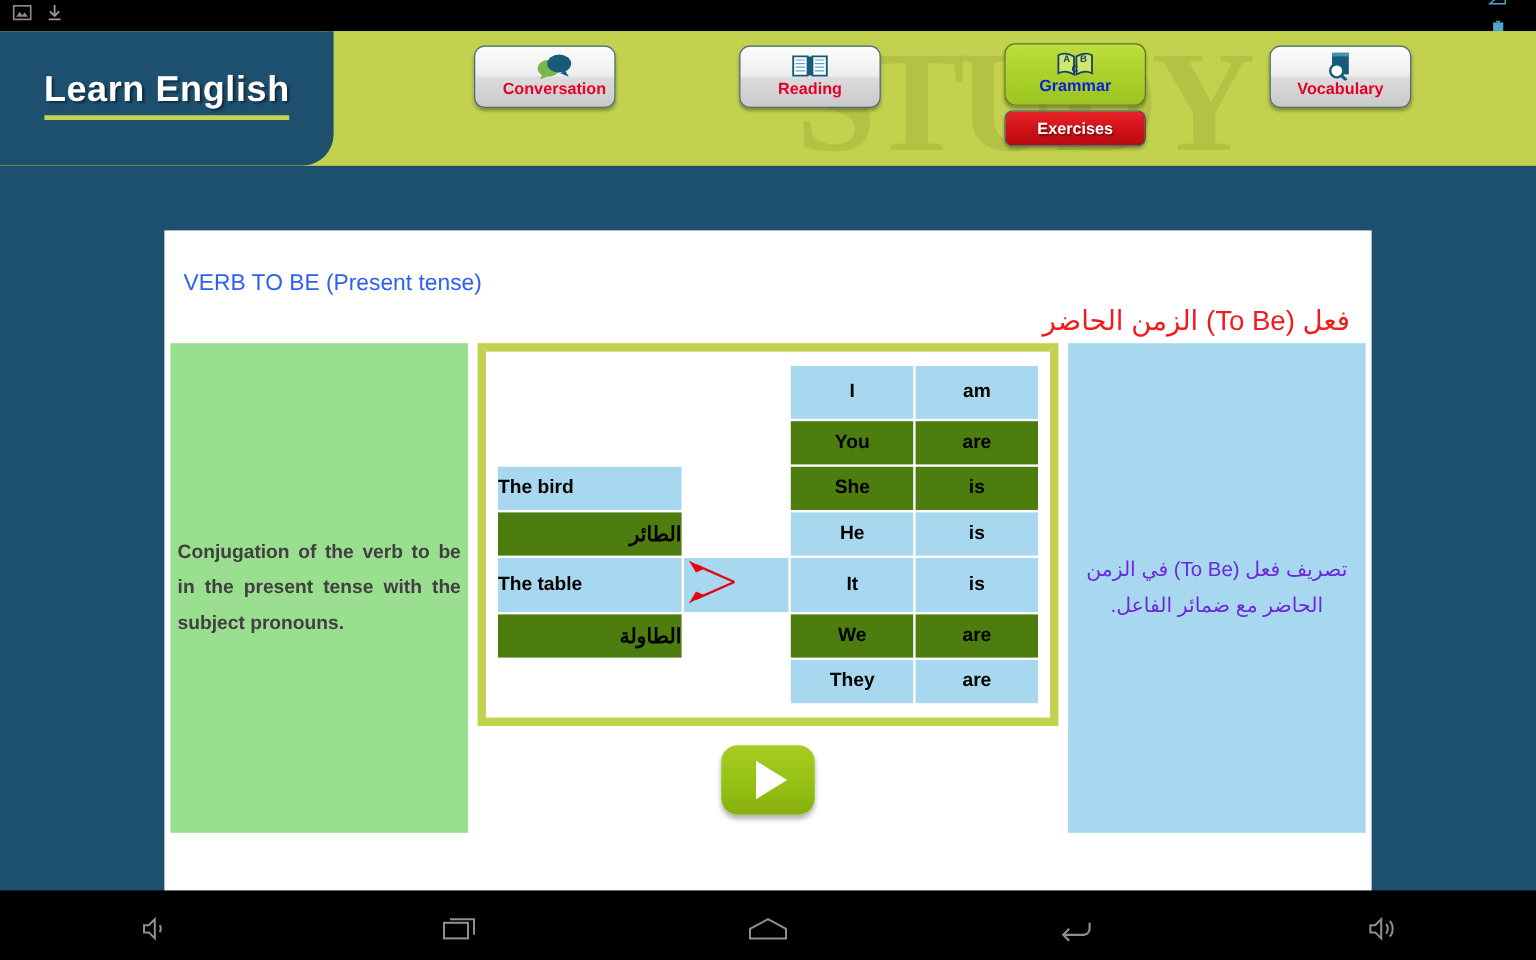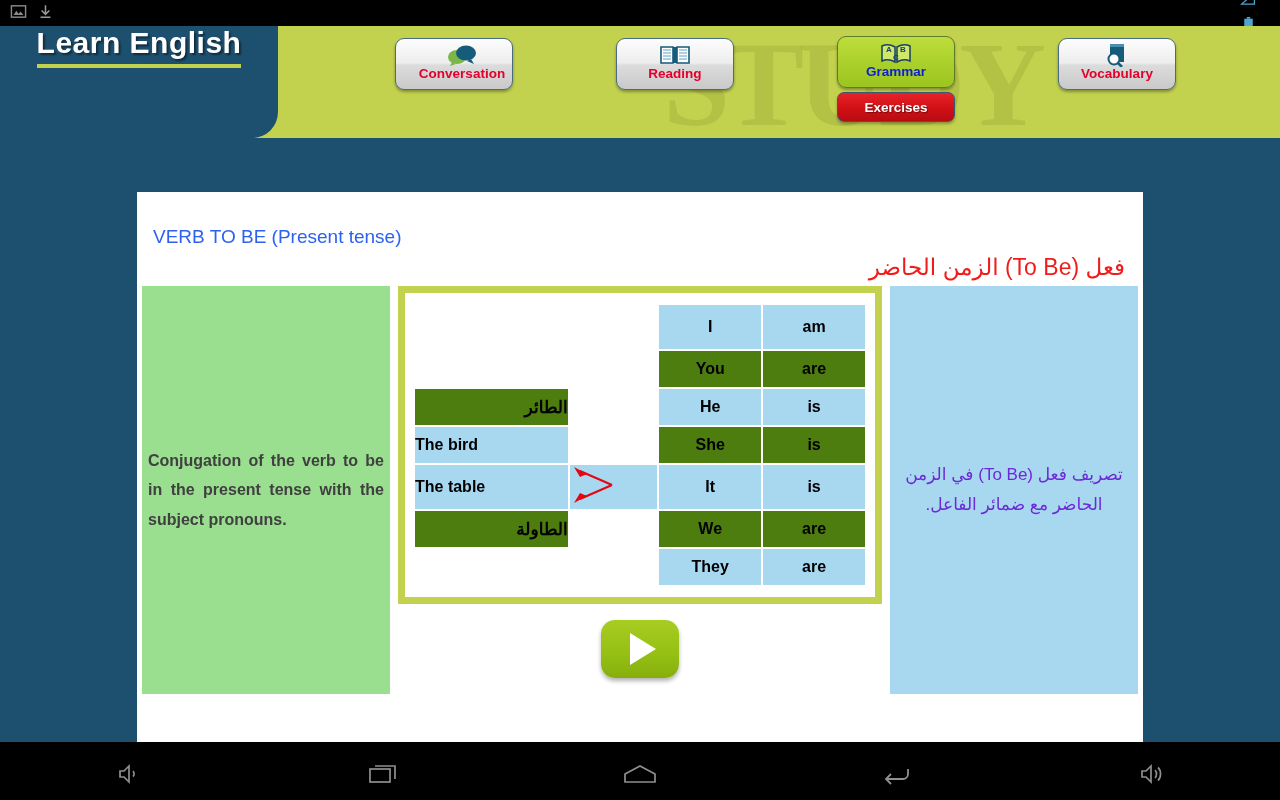--- a/index.html
+++ b/index.html
@@ -30,21 +30,21 @@
     background:#c3d24e; overflow:hidden;
   }
   .header-ghost {
     position:absolute; right:240px; top:-10px;
     font-size:120px; font-weight:bold; color:rgba(160,175,60,.45);
     font-family:"Liberation Serif", serif; letter-spacing:-6px;
   }
   .logo-tab {
     position:absolute; left:0; top:0; width:278px; height:112px;
     background:#1d506f; border-bottom-right-radius:26px;
-    display:flex; justify-content:center;
+    display:flex; align-items:center; justify-content:center;
   }
   .logo-inner { padding:0 14px 6px 14px; }
   .logo-text {
     color:#fff; font-size:30px; font-weight:bold; letter-spacing:.5px;
     text-shadow:2px 2px 2px rgba(0,0,0,.45);
   }
   .logo-rule { height:4px; background:#c3d24e; margin-top:4px; }
 
   .navbtns {
     position:absolute; left:278px; top:0; right:0; height:112px;
@@ -301,30 +301,30 @@
                     <td class="c-blue cell-pro">I</td>
                     <td class="c-blue cell-be">am</td>
                   </tr>
                   <tr class="r-mid">
                     <td class="c-empty cell-en"></td>
                     <td class="c-empty arrow-cell"></td>
                     <td class="c-green cell-pro">You</td>
                     <td class="c-green cell-be">are</td>
                   </tr>
                   <tr class="r-mid">
+                    <td class="c-blue cell-en">The bird</td>
+                    <td class="c-empty arrow-cell"></td>
+                    <td class="c-green cell-pro">She</td>
+                    <td class="c-green cell-be">is</td>
+                  </tr>
+                  <tr class="r-mid">
                     <td class="c-green cell-ar">الطائر</td>
                     <td class="c-empty arrow-cell"></td>
                     <td class="c-blue cell-pro">He</td>
                     <td class="c-blue cell-be">is</td>
-                  </tr>
-                  <tr class="r-mid">
-                    <td class="c-blue cell-en">The bird</td>
-                    <td class="c-empty arrow-cell"></td>
-                    <td class="c-green cell-pro">She</td>
-                    <td class="c-green cell-be">is</td>
                   </tr>
                   <tr class="r-tall">
                     <td class="c-blue cell-en">The table</td>
                     <td class="c-blue arrow-cell"><svg width="80" height="40" viewBox="0 0 80 40">
                         <path d="M42 20 L10 6" stroke="#e30613" stroke-width="2" fill="none"></path>
                         <path d="M42 20 L10 34" stroke="#e30613" stroke-width="2" fill="none"></path>
                         <path d="M4 2 L17 9 L10 12 Z" fill="#e30613"></path>
                         <path d="M4 38 L10 28 L17 31 Z" fill="#e30613"></path>
                       </svg></td>
                     <td class="c-blue cell-pro">It</td>

